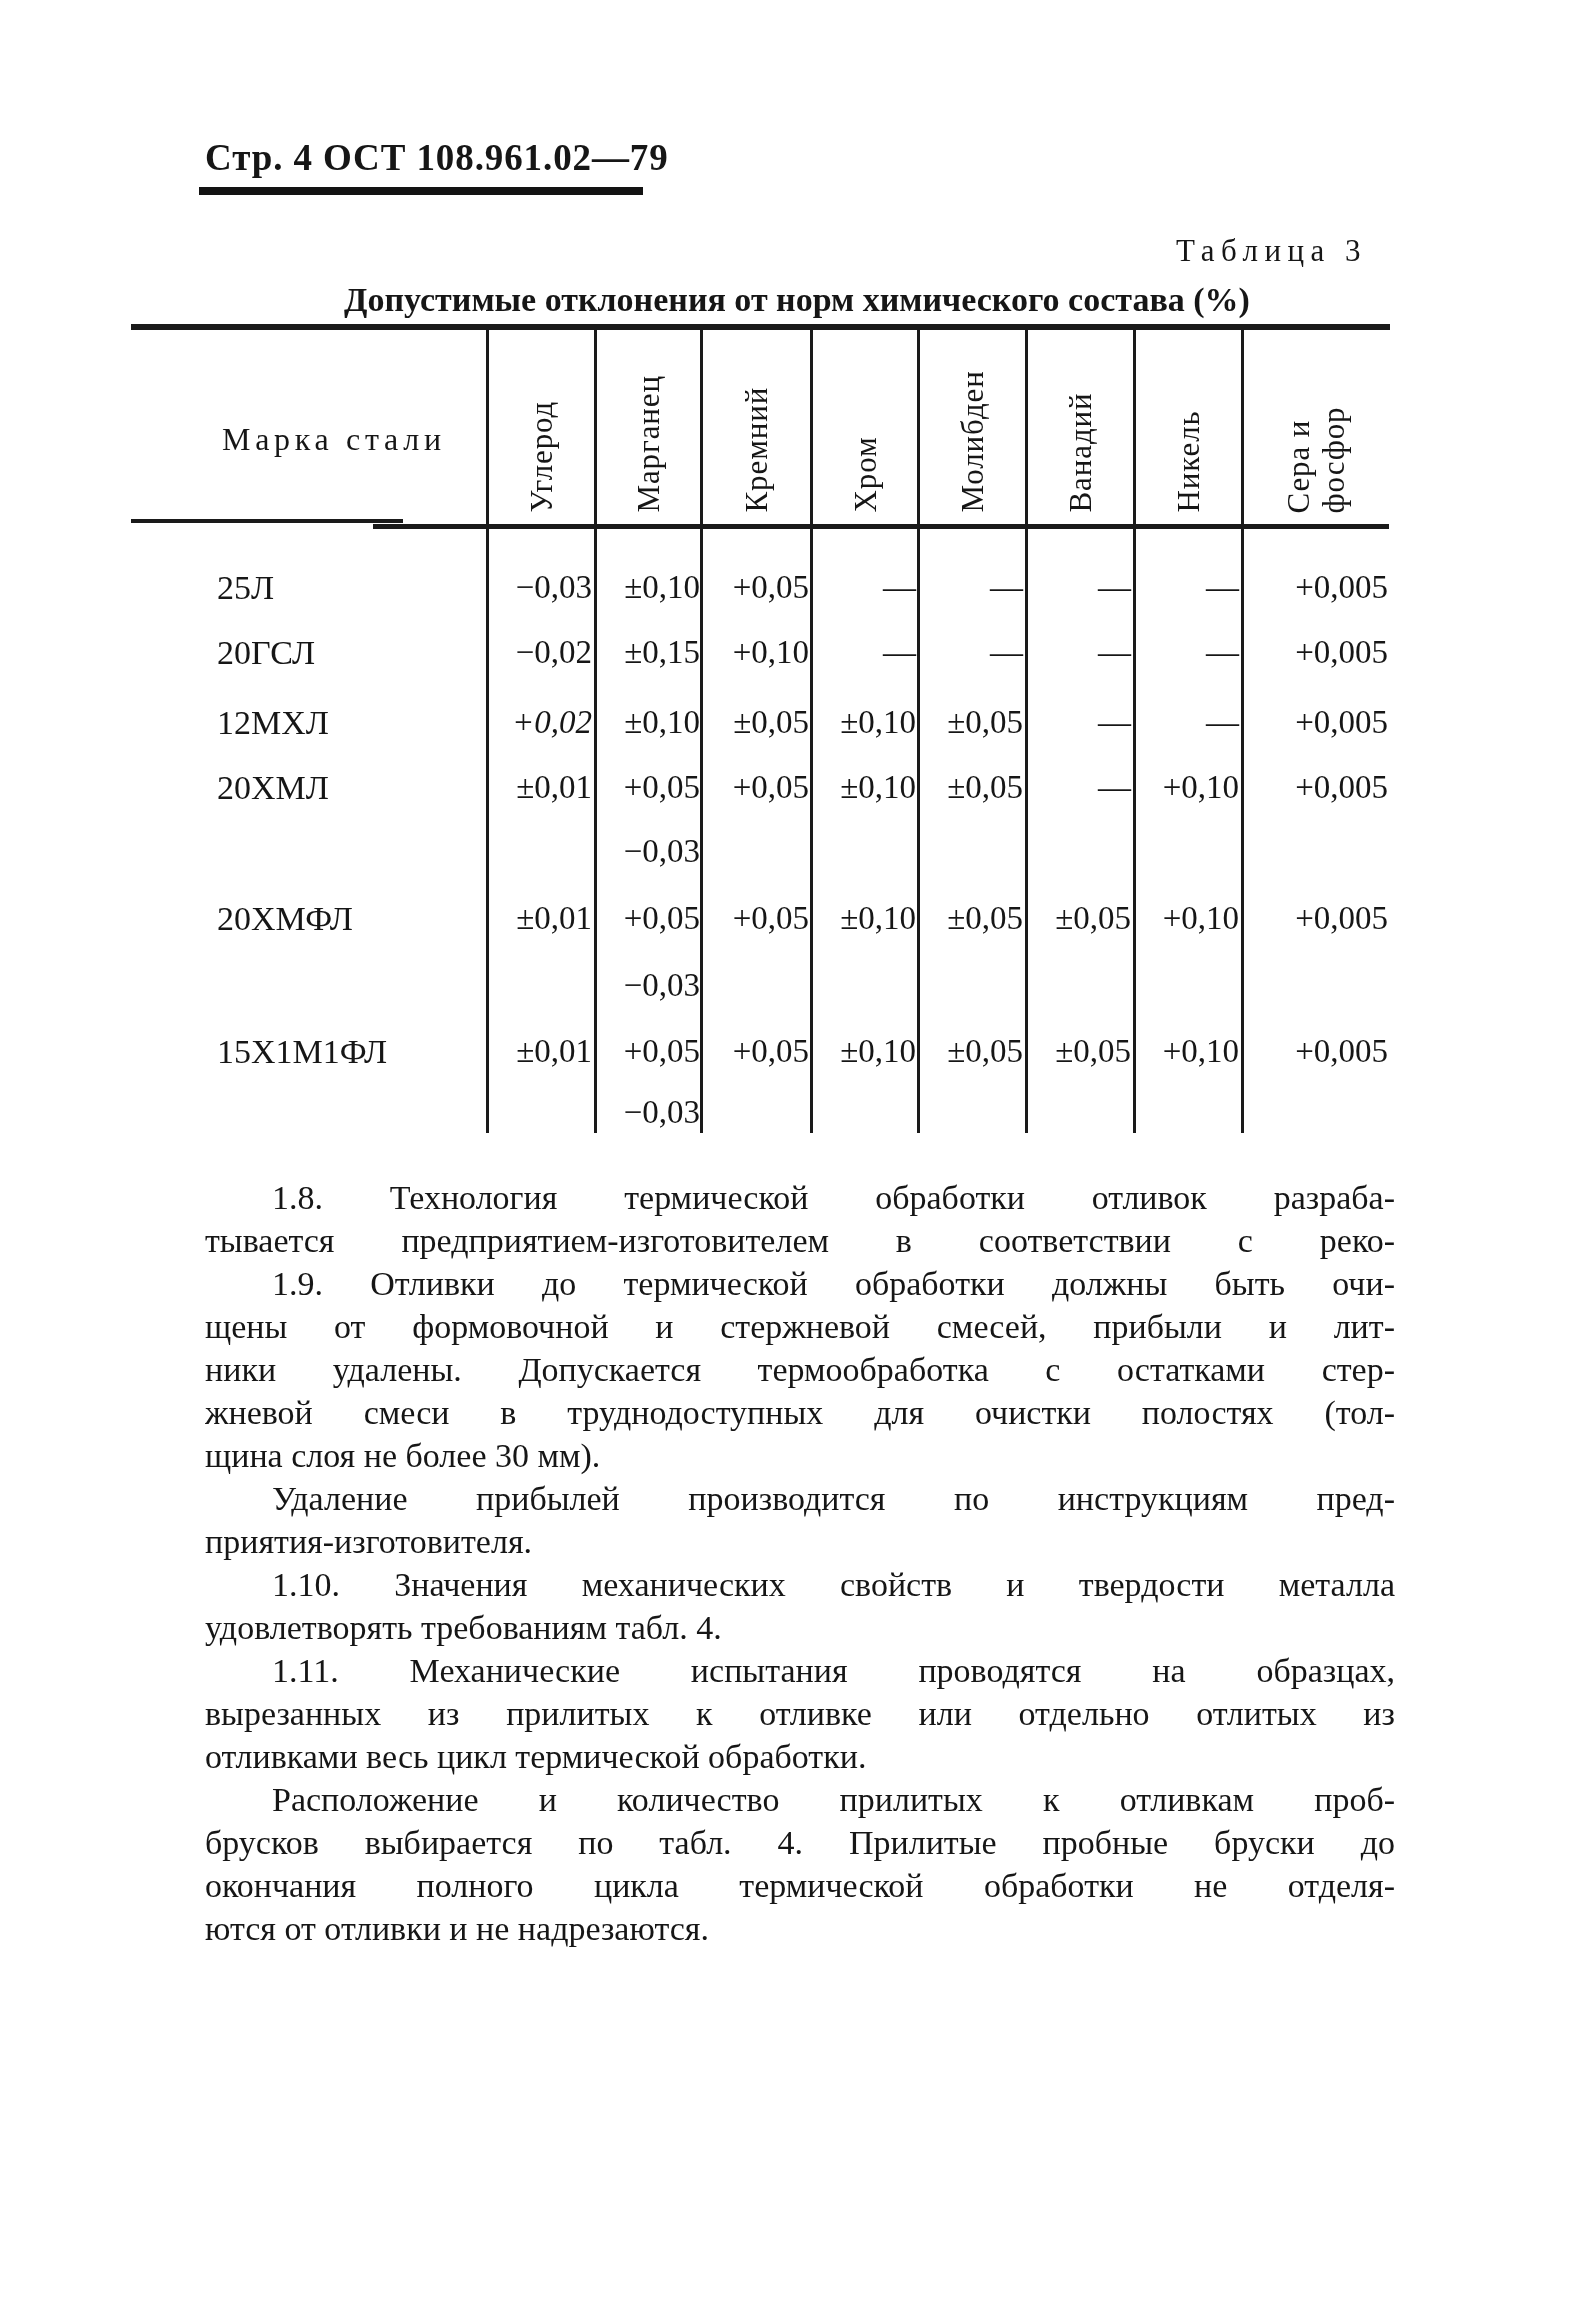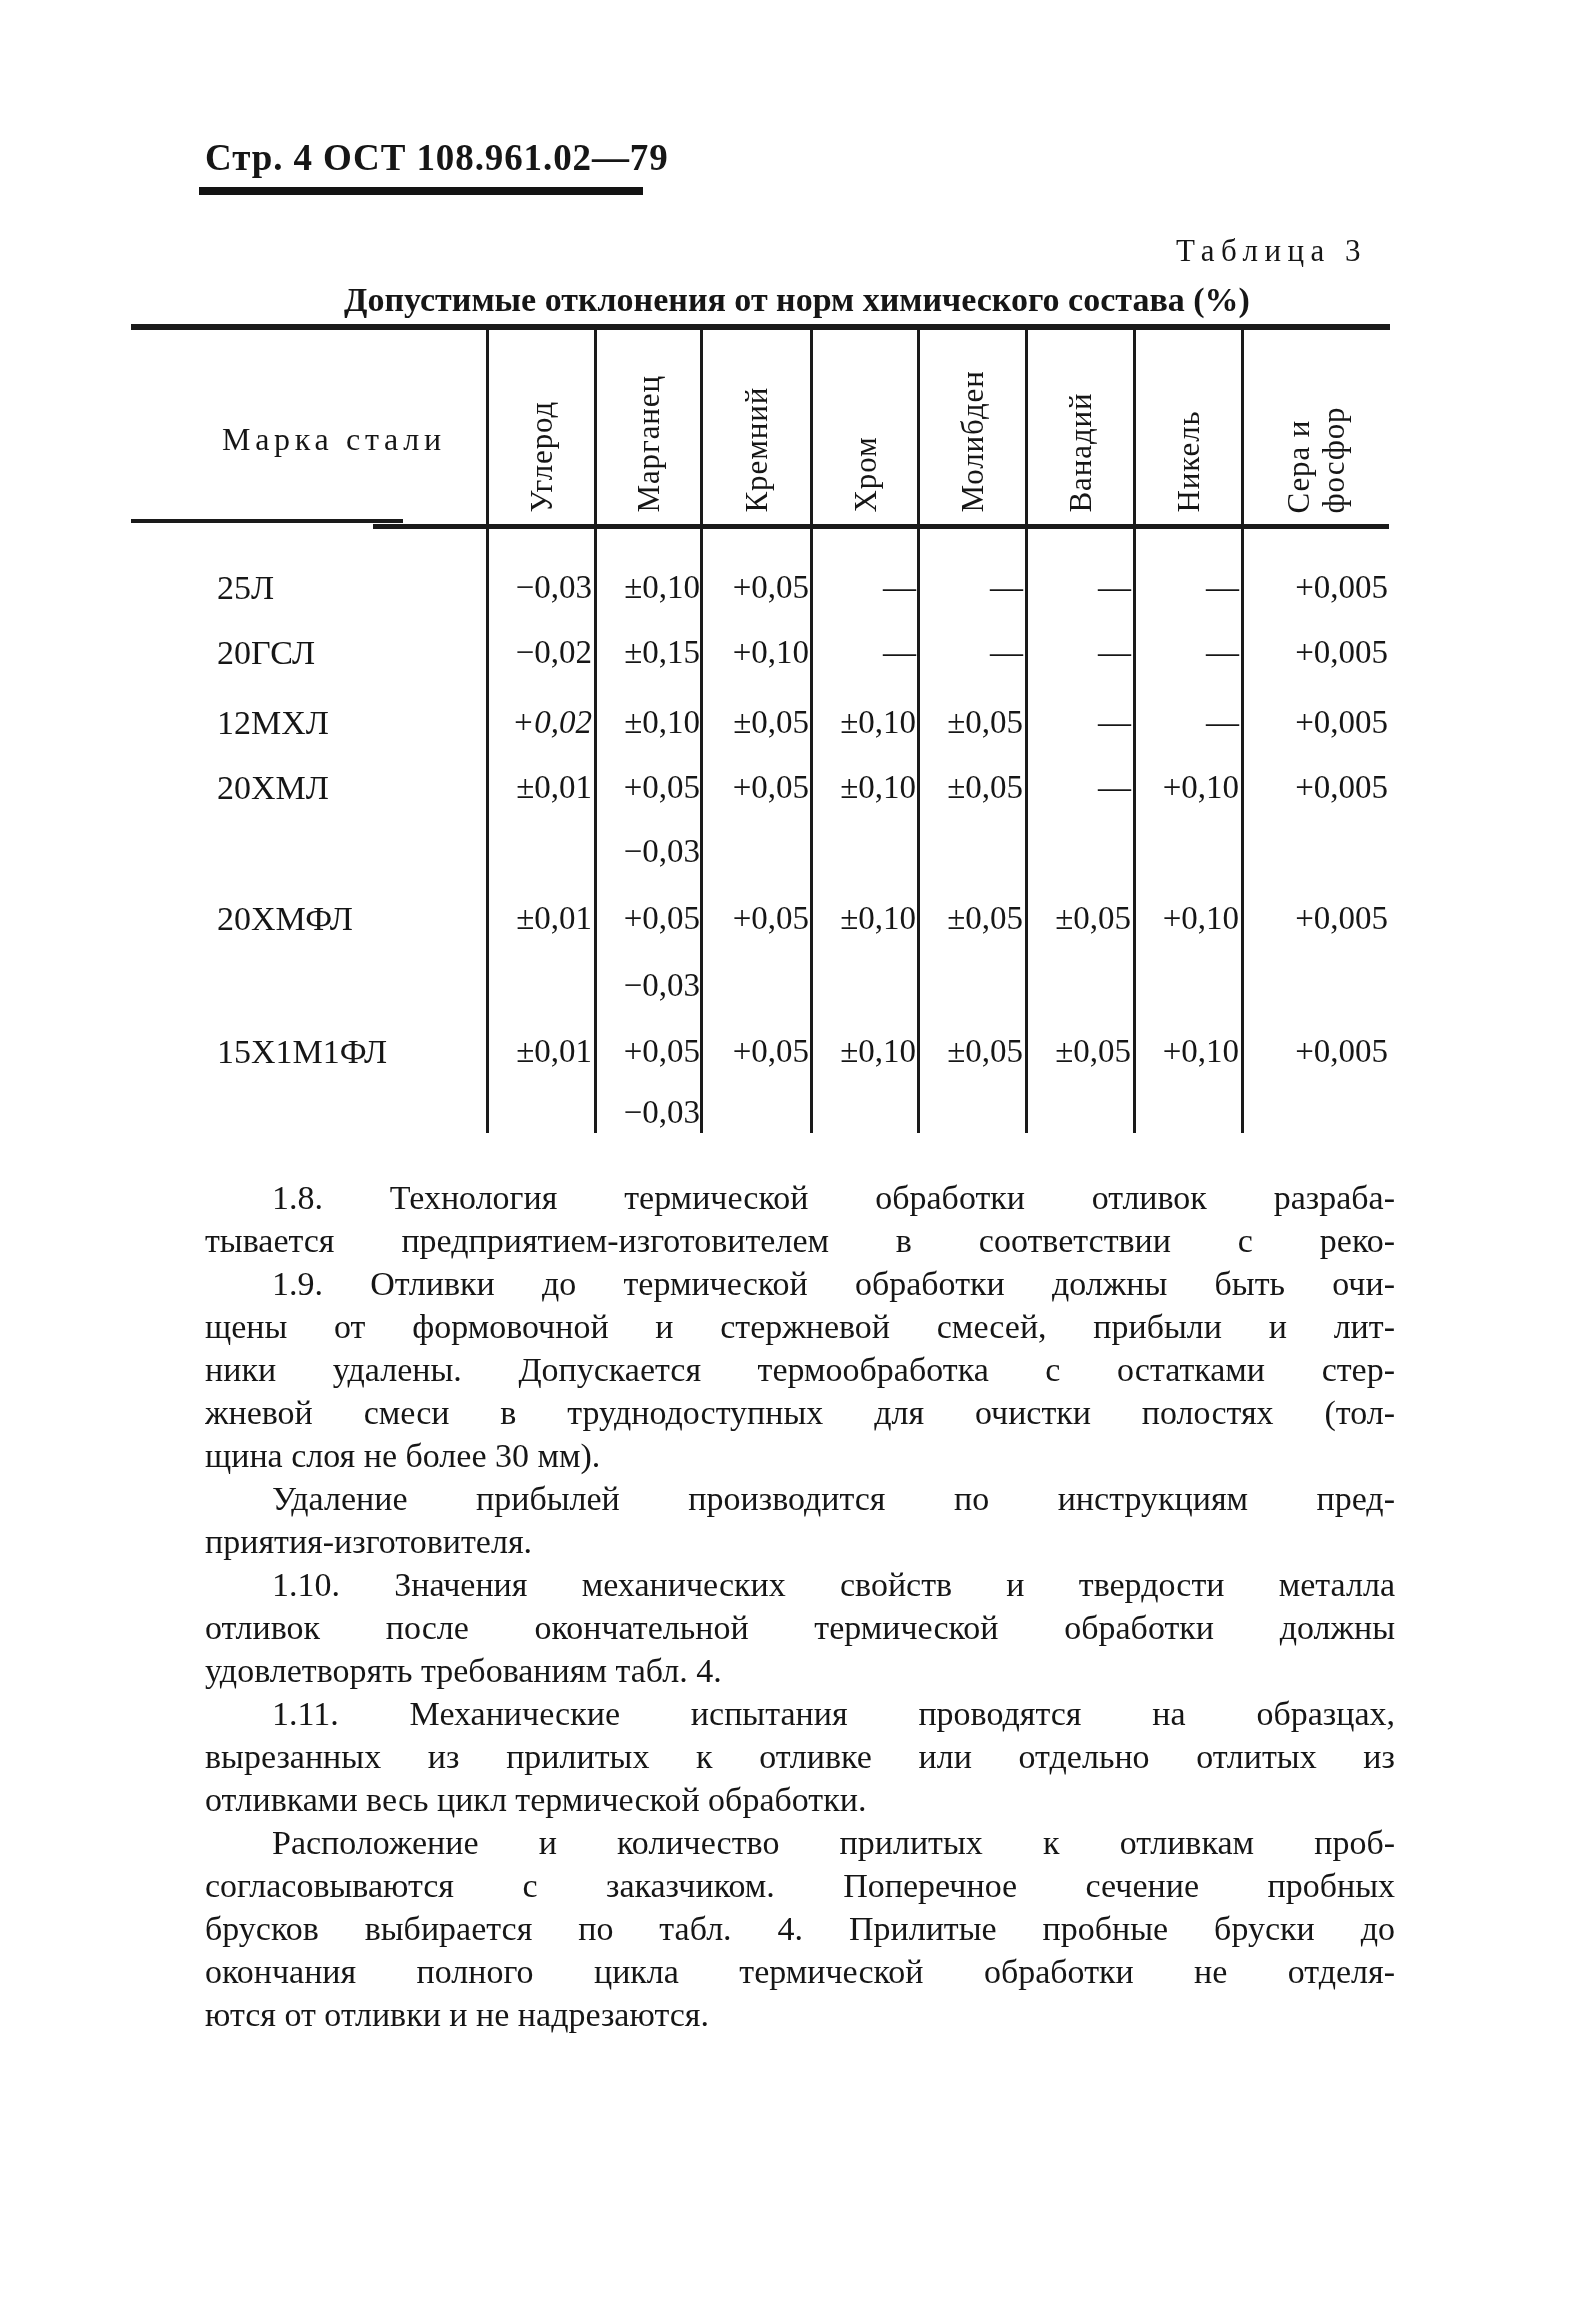--- a/index.html
+++ b/index.html
@@ -158,26 +158,24 @@
   <div class="bl first">1.8. Технология термической обработки отливок разраба-</div>
       <div class="bl">тывается предприятием-изготовителем в соответствии с реко-</div>
       <div class="bl first">1.9. Отливки до термической обработки должны быть очи-</div>
       <div class="bl">щены от формовочной и стержневой смесей, прибыли и лит-</div>
       <div class="bl">ники удалены. Допускается термообработка с остатками стер-</div>
       <div class="bl">жневой смеси в труднодоступных для очистки полостях (тол-</div>
       <div class="bl last">щина слоя не более 30 мм).</div>
       <div class="bl first">Удаление прибылей производится по инструкциям пред-</div>
       <div class="bl last">приятия-изготовителя.</div>
       <div class="bl first">1.10. Значения механических свойств и твердости металла</div>
-      <div class="bl">отливок после окончательной термической обработки должны</div>
       <div class="bl last">удовлетворять требованиям табл. 4.</div>
       <div class="bl first">1.11. Механические испытания проводятся на образцах,</div>
       <div class="bl">вырезанных из прилитых к отливке или отдельно отлитых из</div>
       <div class="bl last">отливками весь цикл термической обработки.</div>
       <div class="bl first">Расположение и количество прилитых к отливкам проб-</div>
-      <div class="bl">согласовываются с заказчиком. Поперечное сечение пробных</div>
       <div class="bl">брусков выбирается по табл. 4. Прилитые пробные бруски до</div>
       <div class="bl">окончания полного цикла термической обработки не отделя-</div>
       <div class="bl last">ются от отливки и не надрезаются.</div>
     </div>
 
 </div>
 
 
 </body></html>

